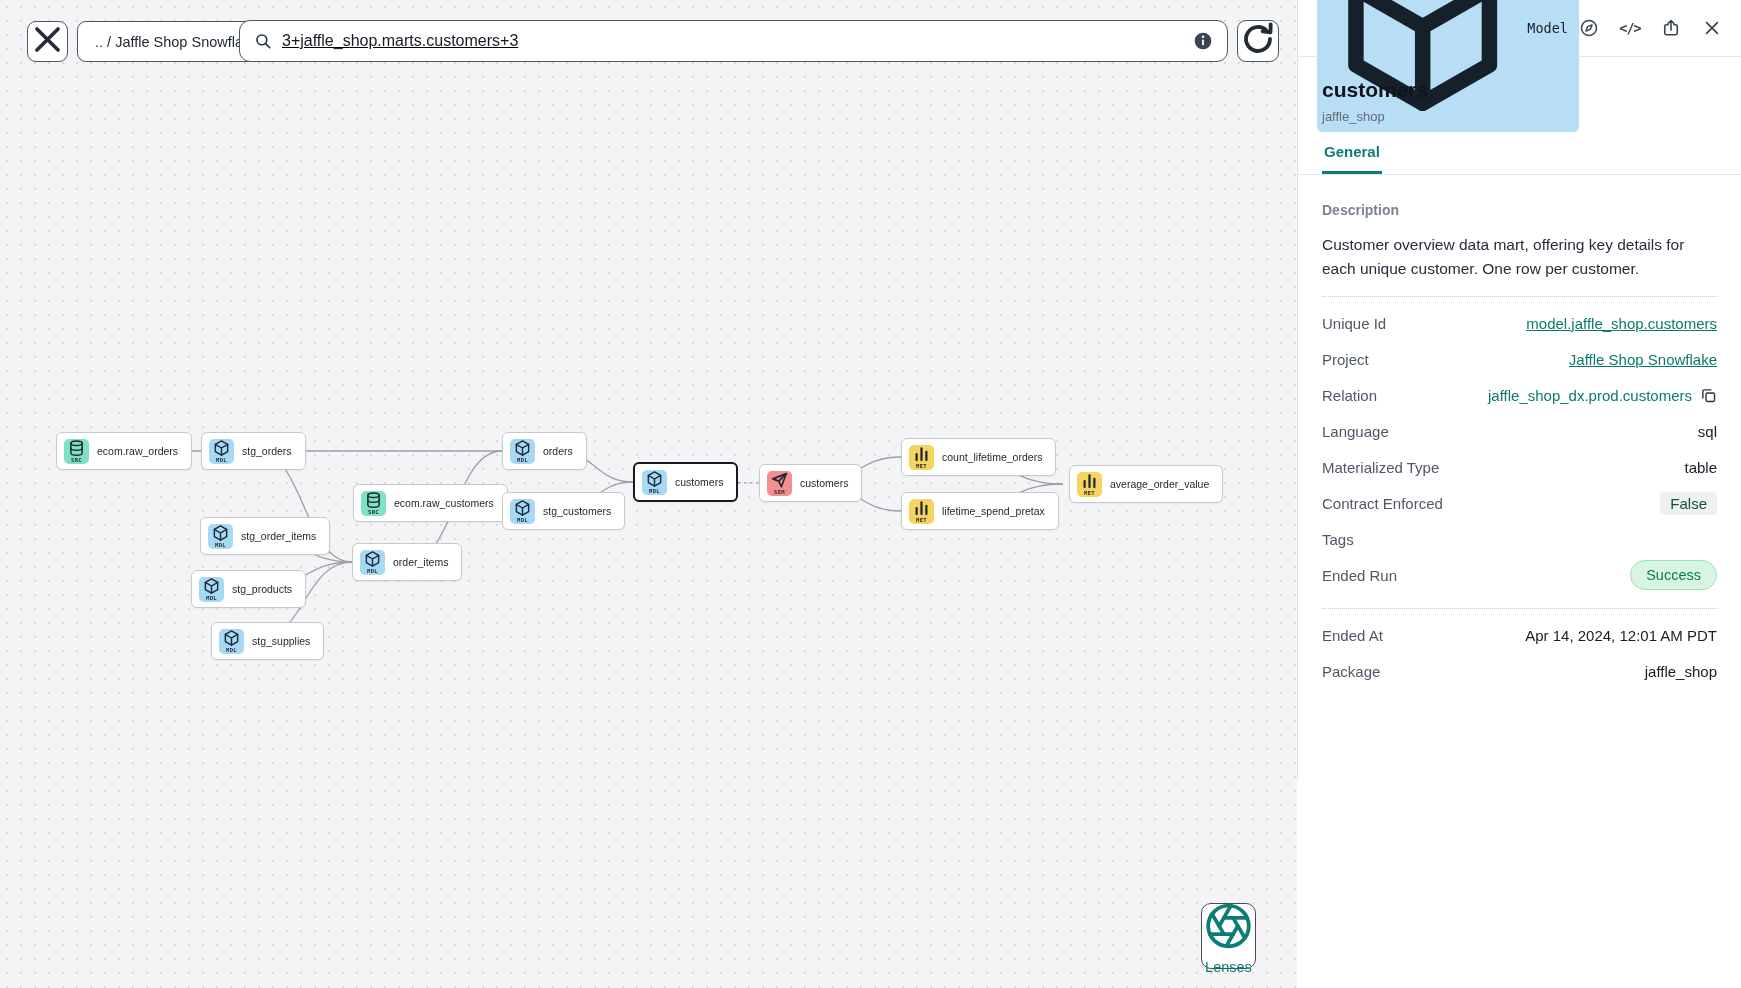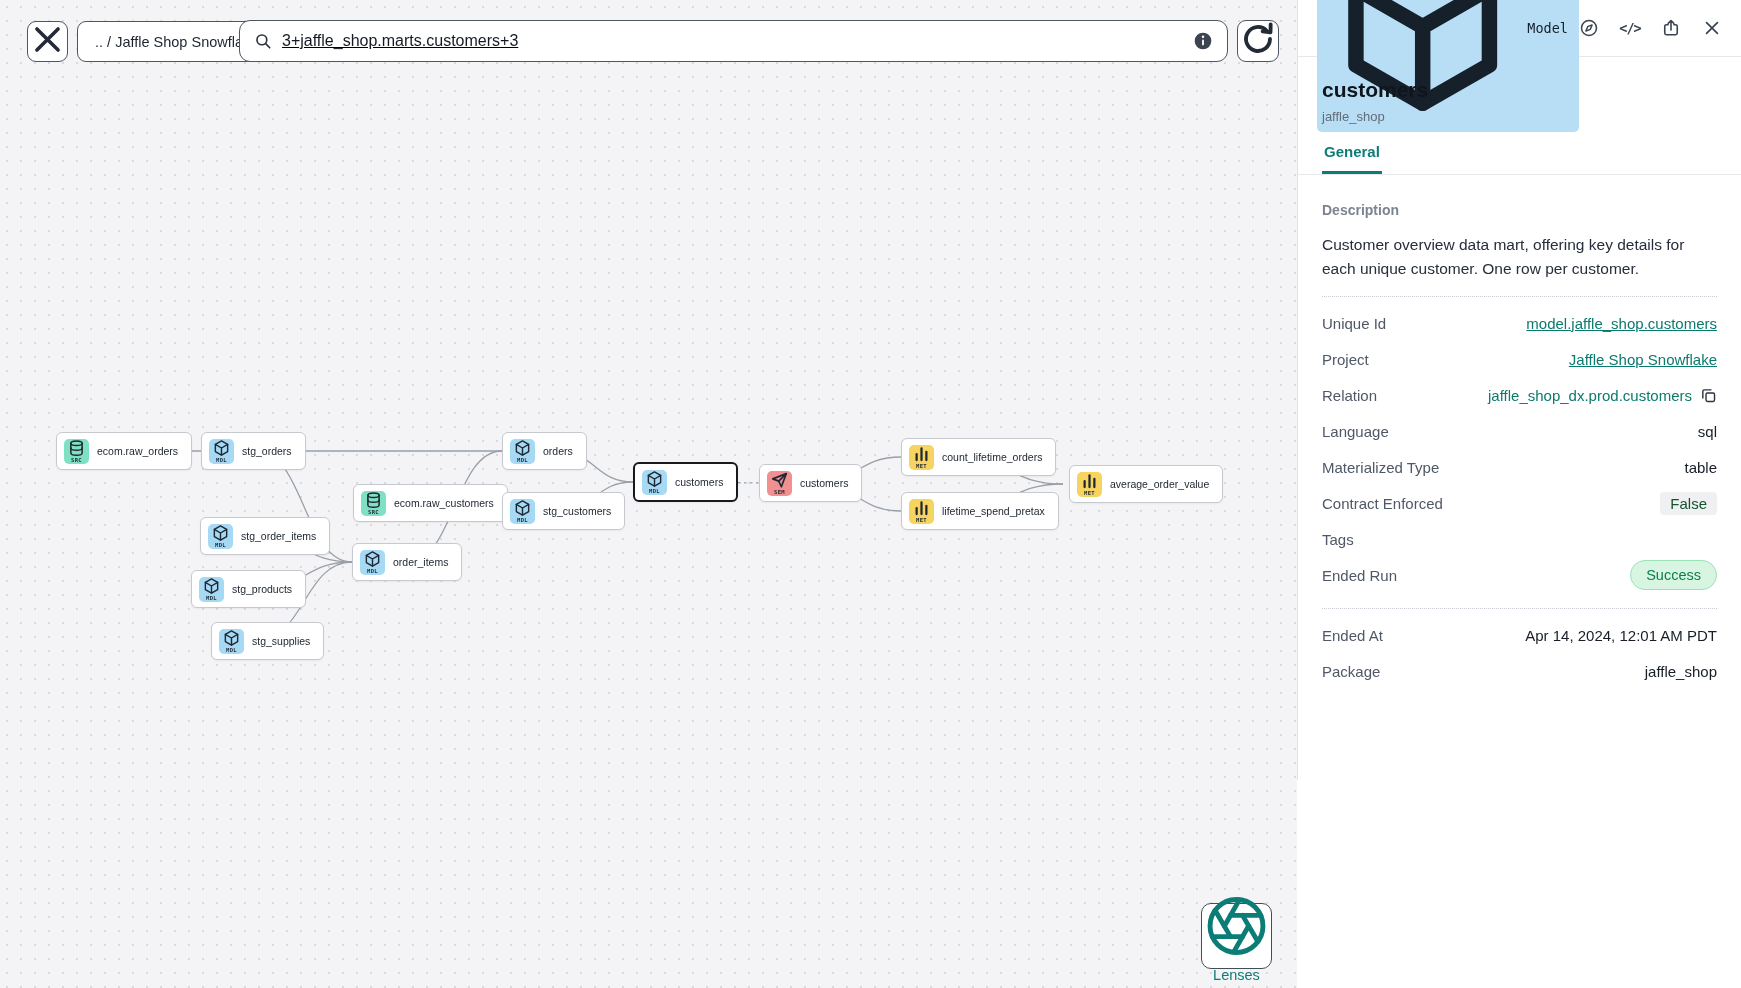--- a/index.html
+++ b/index.html
@@ -40,21 +40,21 @@
   .node-label { font-size:10.5px; color:#1c232e; white-space:nowrap; }
   .node-icon { width:25px; height:25px; border-radius:5px; display:flex;
     flex-direction:column; align-items:center; justify-content:center; color:#1f2833; }
   .node-icon svg { width:11px; height:11px; display:block; }
   .node-icon .tag { font-size:5.5px; font-weight:bold; line-height:1; margin-top:1.5px;
     letter-spacing:.4px; font-family:"DejaVu Sans Mono", monospace; }
   .t-SRC { background:#7fe0c4; } .t-MDL { background:#a6d9f4; }
   .t-SEM { background:#f28f90; } .t-MET { background:#f6d45f; }
 
   
-  .lenses { position:absolute; left:1201px; top:903px; width:71px; height:66px;
+  .lenses { position:absolute; left:1201px; top:903px; width:55px; height:66px;
     background:#fff; border:1.5px solid #434c59; border-radius:10px;
     display:flex; flex-direction:column; align-items:center; justify-content:center;
     gap:5px; color:#0c7d76; cursor:pointer; }
   .lenses svg { width:21px; height:21px; }
   .lenses span { font-size:14.5px; }
 
   
   .panel { position:absolute; left:1297px; top:0; width:444px; height:780px;
     background:#fff; border-left:1px solid #e2e3e7; }
   .panel-header { height:57px; border-bottom:1px solid #e7e8eb; display:flex;

